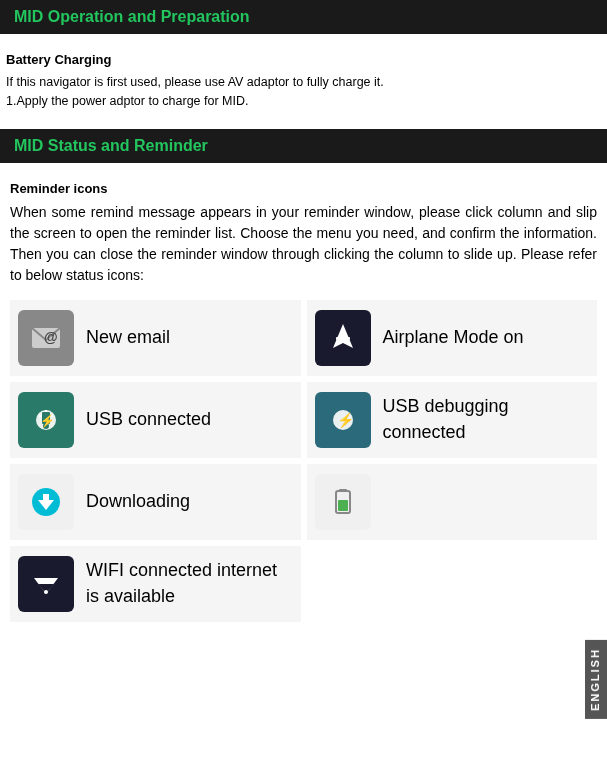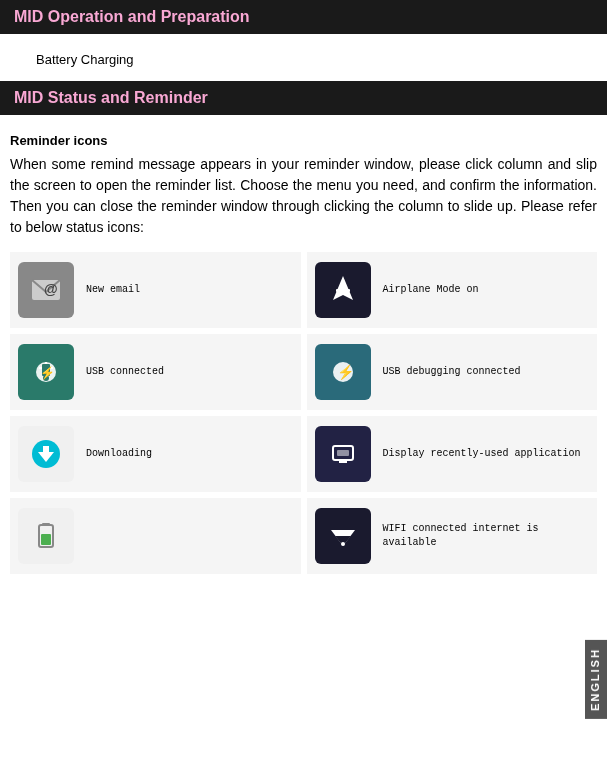--- a/index.html
+++ b/index.html
@@ -9,36 +9,35 @@
       background: #fff;
       color: #000;
       width: 607px;
       min-height: 769px;
       position: relative;
       overflow-x: hidden;
     }
 
     .section-header {
       background: #1a1a1a;
-      color: #f9a8d4;
+      color: #22c55e;
       font-size: 16px;
       font-weight: bold;
       padding: 8px 14px;
       margin-bottom: 10px;
     }
 
     .content-area {
       padding: 8px 6px;
     }
 
     .battery-title {
-      font-weight: normal;
+      font-weight: bold;
       font-size: 13px;
       margin-bottom: 6px;
-      margin-left: 30px;
     }
 
     .battery-text {
       font-size: 12.5px;
       line-height: 1.5;
       margin-bottom: 10px;
     }
 
     .status-section {
       margin-top: 10px;
@@ -79,23 +78,22 @@
       width: 56px;
       height: 56px;
       flex-shrink: 0;
       display: flex;
       align-items: center;
       justify-content: center;
       border-radius: 6px;
     }
 
     .icon-label {
-      font-size: 10px;
+      font-size: 18px;
       line-height: 1.4;
-      font-family: Liberation Mono, monospace;
     }
 
     
     .icon-email {
       background: #888;
       border-radius: 6px;
     }
     .icon-airplane {
       background: #1a1a2e;
       border-radius: 6px;
@@ -158,20 +156,24 @@
   </style>
 </head>
 <body>
 
 <div class="section-header">
   <span>MID Operation and Preparation</span>
 </div>
 
 <div class="content-area">
   <div class="battery-title">Battery Charging</div>
+  <div class="battery-text">
+    <span>If this navigator is first used, please use AV adaptor to fully charge it.</span><br>
+    <span>1.Apply the power adptor to charge for MID.</span>
+  </div>
 </div>
 
 <div class="section-header">
   <span>MID Status and Reminder</span>
 </div>
 
 <div class="status-section content-area">
   <div class="reminder-title">Reminder icons</div>
   <div class="reminder-text">When some remind message appears in your reminder window, please click column and slip the screen to open the reminder list. Choose the menu you need, and confirm the information. Then you can close the reminder window through clicking the column to slide up. Please refer to below status icons:</div>
 
@@ -229,31 +231,20 @@
       <div class="icon-box icon-download">
         <svg viewBox="0 0 36 36">
           <circle cx="18" cy="18" r="14" fill="#00bcd4"></circle>
           <polygon points="18,26 10,16 26,16" fill="white"></polygon>
           <rect x="15" y="10" width="6" height="8" fill="white"></rect>
         </svg>
       </div>
       <div class="icon-label">Downloading</div>
     </div>
 
-    <div class="icon-cell">
-      <div class="icon-box icon-recent">
-        <svg viewBox="0 0 36 36">
-          <rect x="8" y="10" width="20" height="14" rx="2" fill="none" stroke="white" stroke-width="2"></rect>
-          <rect x="12" y="14" width="12" height="6" rx="1" fill="white" opacity="0.5"></rect>
-          <line x1="14" y1="26" x2="22" y2="26" stroke="white" stroke-width="2"></line>
-          <line x1="18" y1="24" x2="18" y2="26" stroke="white" stroke-width="2"></line>
-        </svg>
-      </div>
-      <div class="icon-label">Display recently-used application</div>
-    </div>
 
 
     <div class="icon-cell">
       <div class="icon-box icon-battery">
         <svg viewBox="0 0 36 36">
           <rect x="11" y="7" width="14" height="22" rx="2" fill="none" stroke="#888" stroke-width="2"></rect>
           <rect x="14" y="5" width="8" height="3" rx="1" fill="#888"></rect>
           <rect x="13" y="16" width="10" height="11" rx="1" fill="#4caf50"></rect>
         </svg>
       </div>

